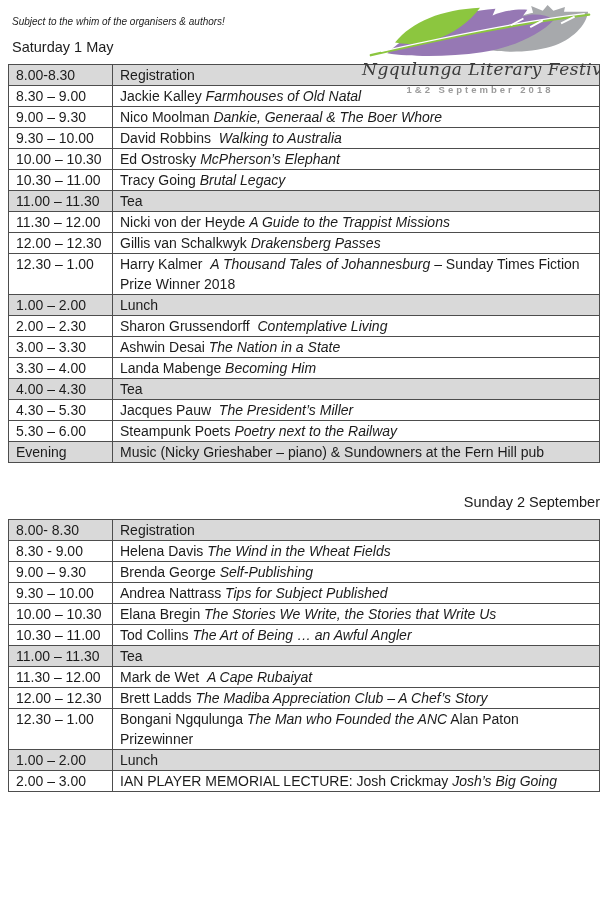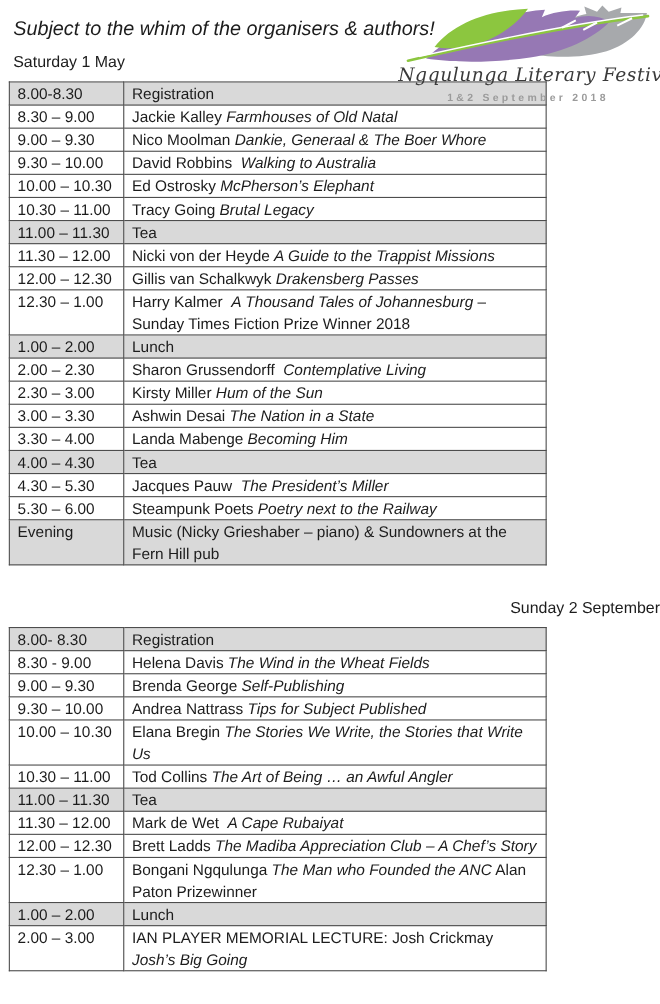--- a/index.html
+++ b/index.html
@@ -1,38 +1,38 @@
 <!DOCTYPE html>
 <html><head>
 <meta charset="utf-8">
 <style>
   html,body { margin:0; padding:0; background:#ffffff; }
   .page {
     position:relative; width:600px; height:913px; background:#ffffff;
     font-family:"Liberation Sans", sans-serif; color:#1c1c1c; overflow:hidden;
   }
   .title { margin:11px 0 0 12px; font-size:21px; font-weight:bold; letter-spacing:.2px; }
-  .subtitle { margin:16px 0 0 12px; font-size:18px; font-style:italic; font-weight:500; }
+  .subtitle { margin:16px 0 0 12px; font-size:10px; font-style:italic; font-weight:500; }
   .day-heading { margin:12px 0 0 12px; font-size:14.5px; font-weight:normal; }
   .day-heading.sunday { margin-top:31px;text-align:right; }
 
   
   .logo { position:absolute; top:2px; right:2px; width:236px; text-align:center; }
   .logo svg { display:block; margin:2px auto 0 auto; }
   .logo-name {
     font-family:"DejaVu Serif", serif; font-style:italic; font-size:17px;
     color:#3a3a3a; letter-spacing:.5px; margin-top:-1px; white-space:nowrap;
   }
   .logo-dates {
     font-size:9.5px; font-weight:bold; letter-spacing:3px; color:#9b9b9b; margin-top:5px;
   }
 
   
   table.schedule {
-    border-collapse:collapse; table-layout:fixed; width:489px;
+    border-collapse:collapse; table-layout:fixed; width:592px;
     margin:9px 0 0 8px; font-size:14px;
   }
   table.schedule td {
     border:1px solid #4d4d4d; padding:0 6px 0 7px;
     line-height:20px; vertical-align:top;
   }
   td.time { width:90px; white-space:nowrap; }
   td.event { white-space:pre-wrap; }
   tr.shaded td { background:#d9d9d9; }
   .it { font-style:italic; }
@@ -100,24 +100,20 @@
           <td class="time">12.30 – 1.00</td>
           <td class="event"><span>Harry Kalmer  </span><span class="it">A Thousand Tales of Johannesburg</span><span> – Sunday Times Fiction Prize Winner 2018</span></td>
         </tr>
         <tr class="shaded">
           <td class="time">1.00 – 2.00</td>
           <td class="event"><span>Lunch</span></td>
         </tr>
         <tr>
           <td class="time">2.00 – 2.30</td>
           <td class="event"><span>Sharon Grussendorff  </span><span class="it">Contemplative Living</span></td>
-        </tr>
-        <tr>
-          <td class="time">2.30 – 3.00</td>
-          <td class="event"><span>Kirsty Miller </span><span class="it">Hum of the Sun</span></td>
         </tr>
         <tr>
           <td class="time">3.00 – 3.30</td>
           <td class="event"><span>Ashwin Desai </span><span class="it">The Nation in a State</span></td>
         </tr>
         <tr>
           <td class="time">3.30 – 4.00</td>
           <td class="event"><span>Landa Mabenge </span><span class="it">Becoming Him</span></td>
         </tr>
         <tr class="shaded">

